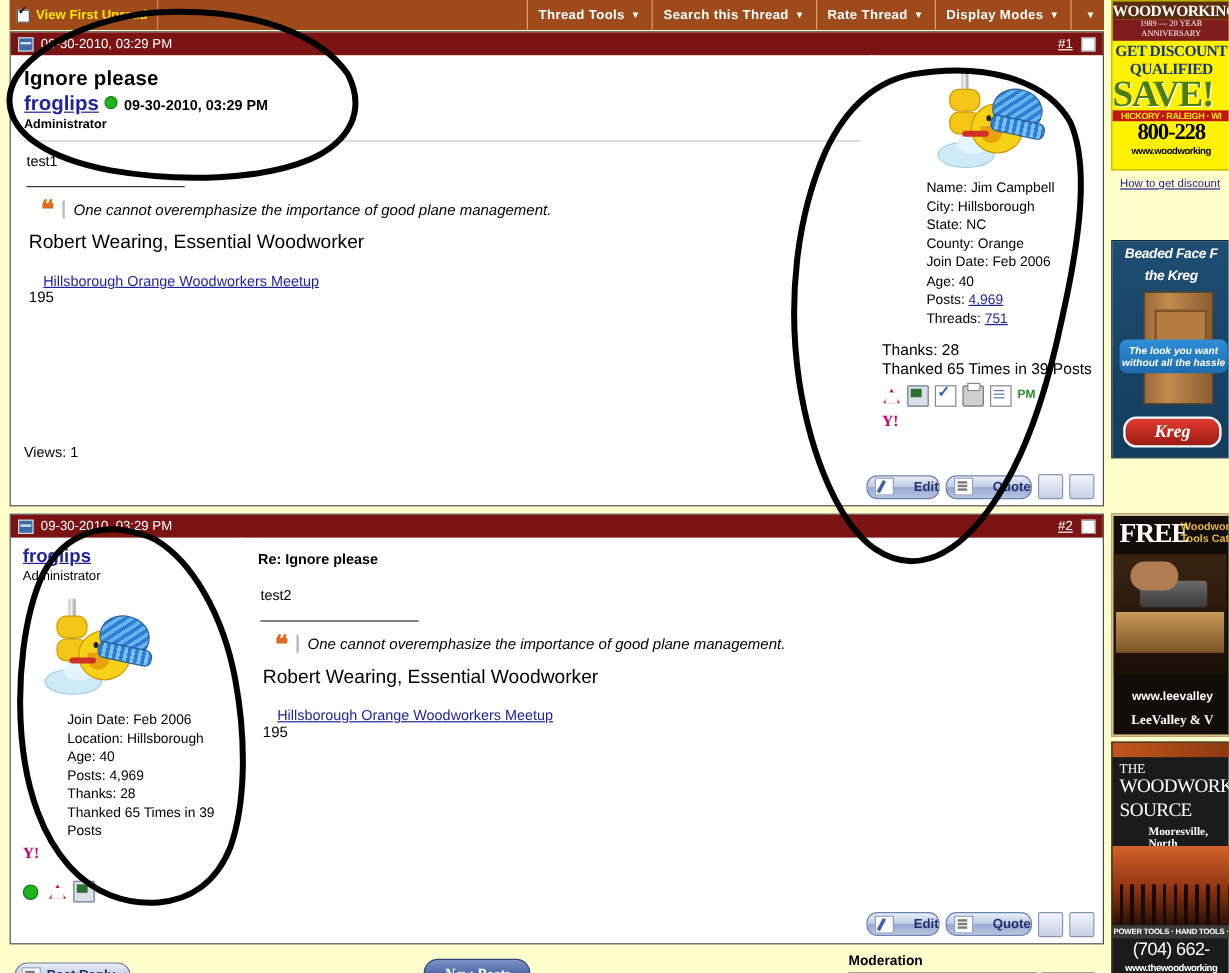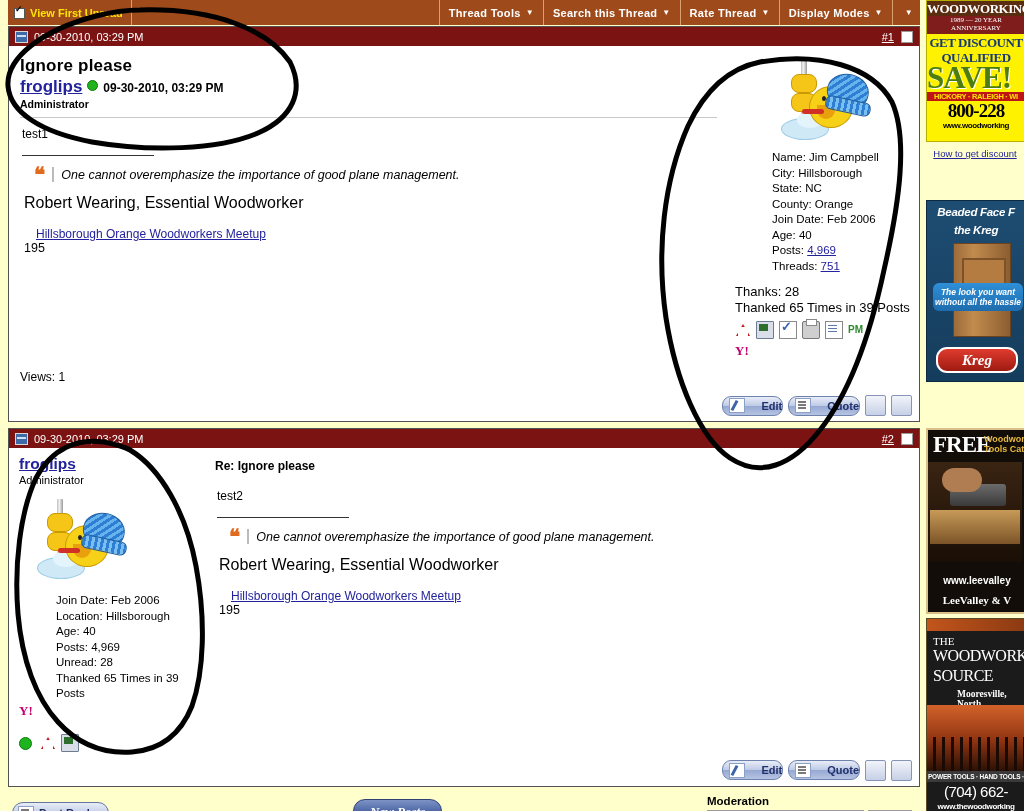--- a/index.html
+++ b/index.html
@@ -541,21 +541,21 @@
           </div>
           <div class="ui-row">
             <span>Age:</span>
             <span>40</span>
           </div>
           <div class="ui-row">
             <span>Posts:</span>
             <span>4,969</span>
           </div>
           <div class="ui-row">
-            <span>Unread:</span>
+            <span>Thanks:</span>
             <span>28</span>
           </div>
           <div class="ui-row">Thanked 65 Times in 39 Posts</div>
 
           <div class="icon-row" style="margin-top:2px;">
             <span class="ic ic-y">Y!</span>
           </div>
           <div class="icon-row" style="margin-top:14px;">
             <span class="ic">
               <span style="display:block;width:11px;height:11px;border-radius:50%;background:#1DB41D;border:1px solid #0b7a0b;margin-top:2px;"></span>

